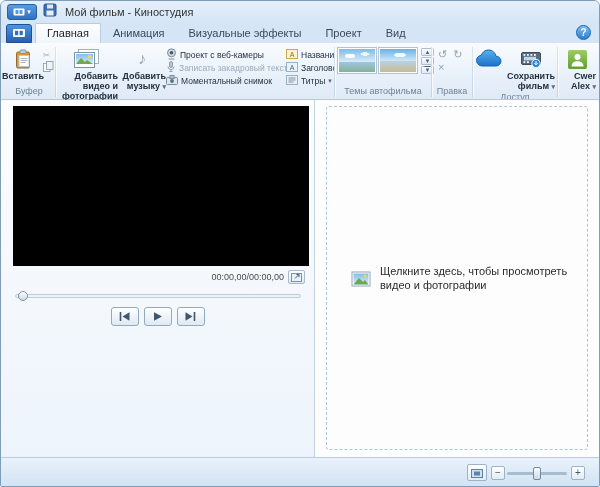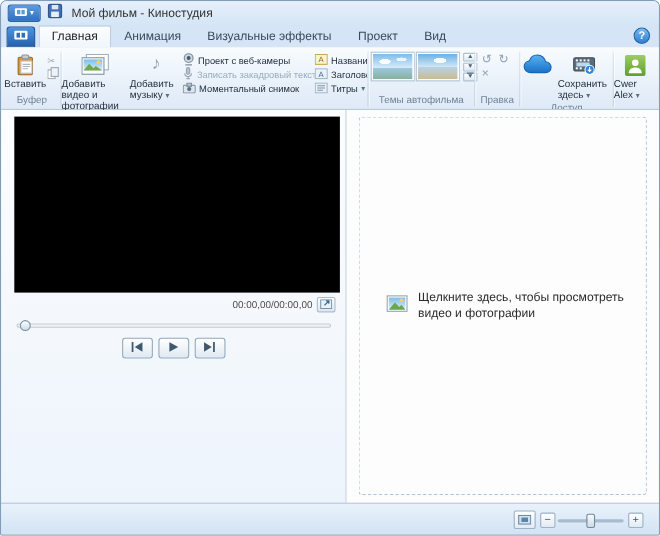--- a/index.html
+++ b/index.html
@@ -78,21 +78,21 @@
     width: 1px; margin: 3px 0 2px 0;
     background: linear-gradient(#d9e4ef, #c3d3e3);
     box-shadow: 1px 0 0 rgba(255,255,255,.75);
   }
   .bigbtn {
     display: flex; flex-direction: column; align-items: center;
     padding-top: 1px; height: 100%;
   }
   .bigicon { height: 24px; display: flex; align-items: center; justify-content: center; }
   .lbl {
-    font-size: 9px; line-height: 10px; text-align: left; color: #1e2c3a;
+    font-size: 9px; line-height: 10px; text-align: right; color: #1e2c3a; font-weight: bold;
   }
   .smallcol { display: flex; flex-direction: column; padding-top: 2px; }
   .smallbtn {
     display: flex; align-items: center; gap: 3px; height: 13px;
     font-size: 8.5px; color: #1e2c3a; white-space: nowrap; overflow: hidden;
   }
   .smallbtn.disabled, .disabled { color: #9aabbc; }
   .arr { font-size: 7px; color: #5a6e82; }
   .arr-w { font-size: 7px; color: #fff; }
   .glyph-gray { color: #93a5b5; }
@@ -158,21 +158,21 @@
   .storyboard {
     position: absolute; left: 313px; top: 0; right: 0; height: 100%;
     background: #fdfdfe; border-left: 1px solid #c5d2de;
   }
   .droparea {
     position: absolute; left: 11px; top: 6px; right: 11px; bottom: 7px;
     border: 1px dashed #aac6de; border-radius: 3px;
   }
   .hint {
     position: absolute; left: 24px; top: 50%; transform: translateY(-50%);
-    display: flex; gap: 8px; align-items: center; width: 242px;
+    display: flex; gap: 8px; align-items: flex-end; width: 242px;
   }
   .hint-text { font-size: 11px; line-height: 14px; color: #2b2b2b; }
   
   .statusbar {
     position: absolute; left: 0; right: 0; bottom: 0; height: 29px;
     background: linear-gradient(#e9f2fb, #d2e3f4);
     border-top: 1px solid #b9cbdd;
   }
   .fitbtn {
     position: absolute; right: 112px; top: 6px; width: 20px; height: 17px;
@@ -416,21 +416,21 @@
                 <rect x="6" y="4" width="1.8" height="1.8" fill="#fff"></rect>
                 <rect x="9.5" y="4" width="1.8" height="1.8" fill="#fff"></rect>
                 <rect x="13" y="4" width="1.8" height="1.8" fill="#fff"></rect>
                 <rect x="2.5" y="11.2" width="1.8" height="1.8" fill="#fff"></rect>
                 <rect x="6" y="11.2" width="1.8" height="1.8" fill="#fff"></rect>
                 <rect x="3" y="6.8" width="12" height="3.6" fill="#bcd8ee"></rect>
                 <circle cx="15" cy="13.5" r="4.2" fill="#2e86d8" stroke="#fff"></circle>
                 <path d="M15 11v3.6 M13.4 13.2l1.6 1.7 1.6-1.7" stroke="#fff" fill="none"></path>
               </svg>
           </div>
-          <div class="lbl"><span>Сохранить здесь</span> <span class="arr">▾</span></div>
+          <div class="lbl"><span>Сохранить фильм</span> <span class="arr">▾</span></div>
         </div>
       </div>
       <div class="grp-label">Доступ</div>
     </div>
     <div class="grp-sep"></div>
 
     <div class="grp" style="width:38px">
       <div class="grp-body">
         <div class="bigbtn" style="width:38px">
           <div class="bigicon">

